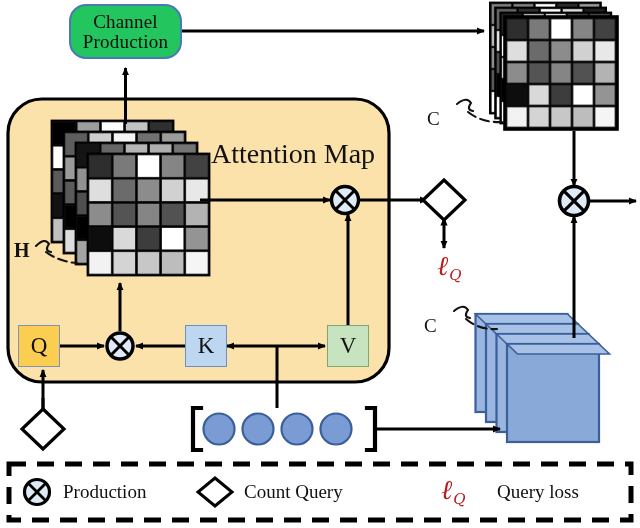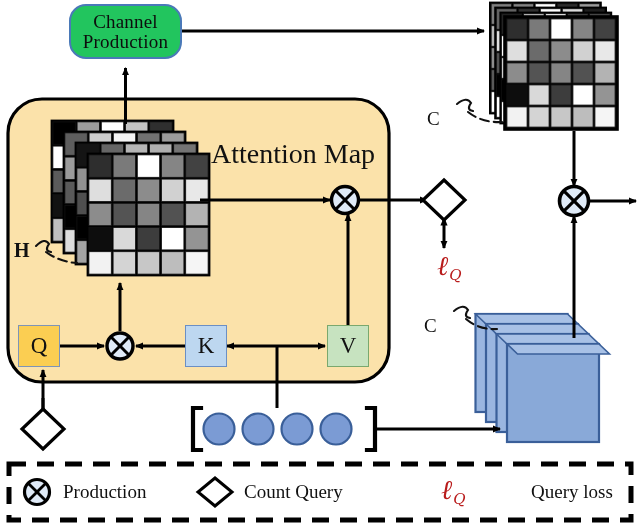--- a/index.html
+++ b/index.html
@@ -49,21 +49,21 @@
   .lq .ell{font-size:27px;}
   .lq .sub{font-size:15px;vertical-align:-5px;margin-left:1px;}
   .lq-main{left:437px;top:250px;}
 
   
   .legend-item{
     position:absolute;font-size:19px;color:#111;white-space:nowrap;
   }
   .lg-production{left:63px;top:481px;}
   .lg-countquery{left:244px;top:481px;}
-  .lg-queryloss{left:497px;top:481px;margin-left:34px;}
+  .lg-queryloss{left:497px;top:481px;}
   .lg-lq{left:441px;top:474px;}
 </style>
 </head>
 <body>
 
 <div id="stage">
 
   <svg id="svgroot" width="640" height="528" viewBox="0 0 640 528">
     <defs>
       <marker id="arw" markerWidth="9" markerHeight="9" refX="7.4" refY="3.6" orient="auto" markerUnits="userSpaceOnUse">

